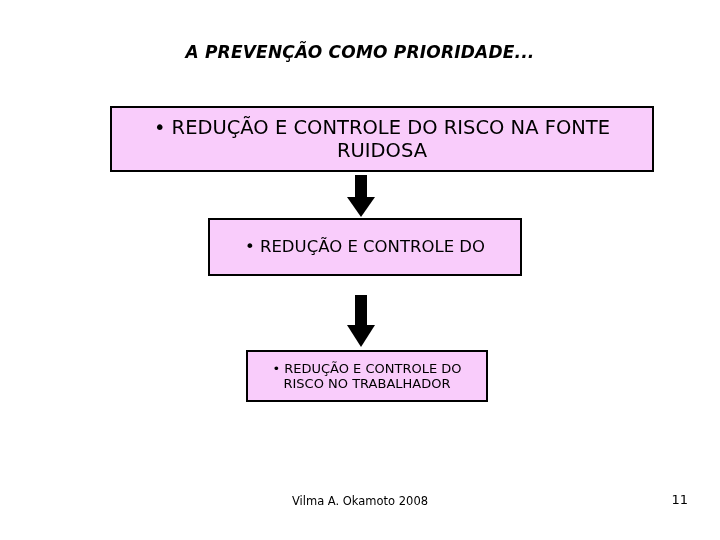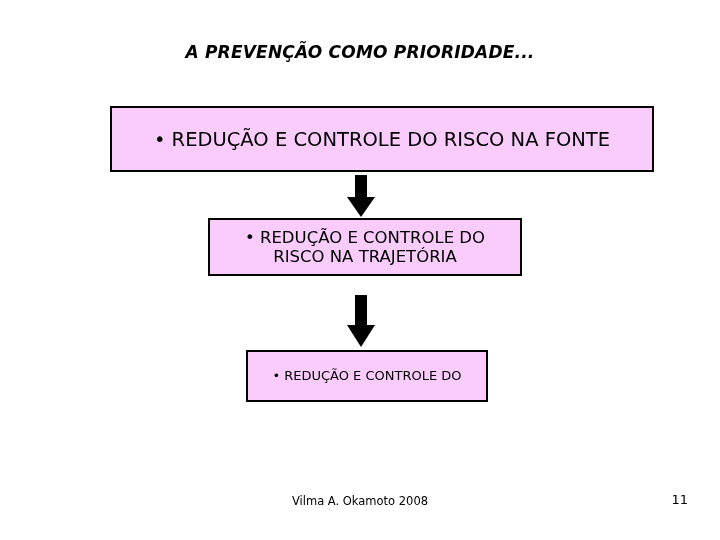--- a/index.html
+++ b/index.html
@@ -162,45 +162,46 @@
 <body>
 
 <div id="slide">
 
   <div class="slide-title">A PREVENÇÃO COMO PRIORIDADE...</div>
 
   <div class="flow-box" id="box-fonte">
     <span class="box-text">
       <span>• REDUÇÃO E CONTROLE DO RISCO NA FONTE</span>
       <br>
+      <span>RUIDOSA</span>
     </span>
   </div>
 
   <span class="arrow-down" id="arrow-1">
     <span class="arrow-shaft"></span>
     <span class="arrow-head"></span>
   </span>
 
   <div class="flow-box" id="box-trajetoria">
-    <span class="box-text">
-      <span>• REDUÇÃO E CONTROLE DO</span>
-      <br>
-      <span>RISCO NA TRAJETÓRIA</span>
-    </span>
-  </div>
-
-  <span class="arrow-down" id="arrow-2">
-    <span class="arrow-shaft"></span>
-    <span class="arrow-head"></span>
-  </span>
-
-  <div class="flow-box" id="box-trabalhador">
     <span class="box-text">
       <span>• REDUÇÃO E CONTROLE DO</span>
       <br>
     </span>
   </div>
 
+  <span class="arrow-down" id="arrow-2">
+    <span class="arrow-shaft"></span>
+    <span class="arrow-head"></span>
+  </span>
+
+  <div class="flow-box" id="box-trabalhador">
+    <span class="box-text">
+      <span>• REDUÇÃO E CONTROLE DO</span>
+      <br>
+      <span>RISCO NO TRABALHADOR</span>
+    </span>
+  </div>
+
   <div class="footer-credit">Vilma A. Okamoto 2008</div>
 
   <div class="page-number">11</div>
 
 </div>
 
 </body></html>

